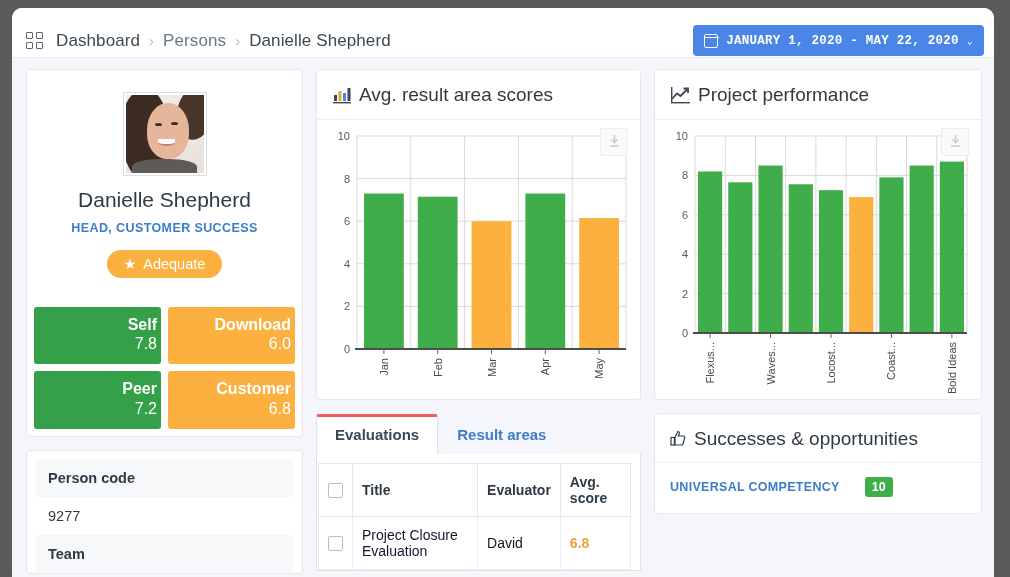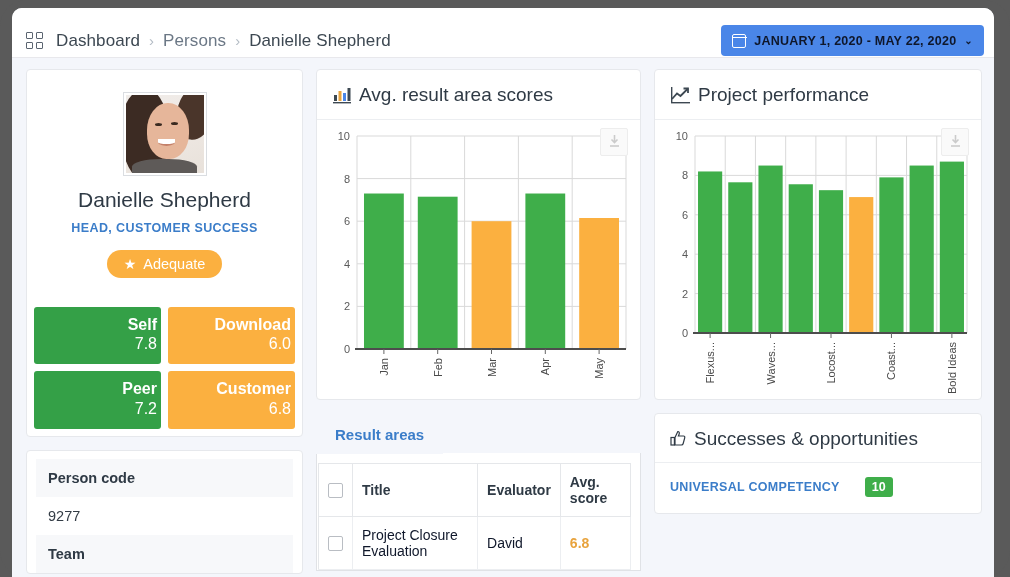--- a/index.html
+++ b/index.html
@@ -42,25 +42,25 @@
   .grid-icon i {
     position: absolute; width: 7px; height: 7px;
     border: 1.5px solid #5a6470; border-radius: 1px;
   }
   .grid-icon i:nth-child(1) { left: 0; top: 0; }
   .grid-icon i:nth-child(2) { left: 10px; top: 0; }
   .grid-icon i:nth-child(3) { left: 0; top: 10px; }
   .grid-icon i:nth-child(4) { left: 10px; top: 10px; }
 
   .daterange {
-    background: #4a86e8; color: #0f172a; border: none;
+    background: #4a86e8; color: #ffffff; border: none;
     height: 31px; border-radius: 4px;
     padding: 0 11px; display: flex; align-items: center; gap: 8px;
     font-size: 12.5px; font-weight: 600; letter-spacing: .25px;
-    cursor: pointer; font-family: Liberation Sans, sans-serif;
+    cursor: pointer; font-family: Liberation Mono, monospace;
   }
   .cal-icon {
     width: 14px; height: 14px; border: 1.6px solid #fff; border-radius: 2px;
     position: relative; display: inline-block;
   }
   .cal-icon::before {
     content: ""; position: absolute; left: -1.6px; right: -1.6px; top: 2px;
     height: 1.6px; background: #fff;
   }
   .chev { font-size: 10px; }
@@ -352,20 +352,21 @@
                 <line x1="222.29999999999998" x2="222.29999999999998" y1="219" y2="224" stroke="#666" stroke-width="1"></line>
                 <text x="0" y="0" class="xtick" text-anchor="end" transform="translate(226.29999999999998,228) rotate(-90)">Apr</text>
                 <line x1="276.09999999999997" x2="276.09999999999997" y1="219" y2="224" stroke="#666" stroke-width="1"></line>
                 <text x="0" y="0" class="xtick" text-anchor="end" transform="translate(280.09999999999997,228) rotate(-90)">May</text>
               </svg>
           </div>
         </div>
 
         <div class="tabs-wrap">
           <div class="tabs">
+            <div class="tab active">Evaluations</div>
             <div class="tab">Result areas</div>
           </div>
           <div class="tab-body">
             <table>
               <thead>
                 <tr>
                   <th>
                     <span class="chk"></span>
                   </th>
                   <th>Title</th>

